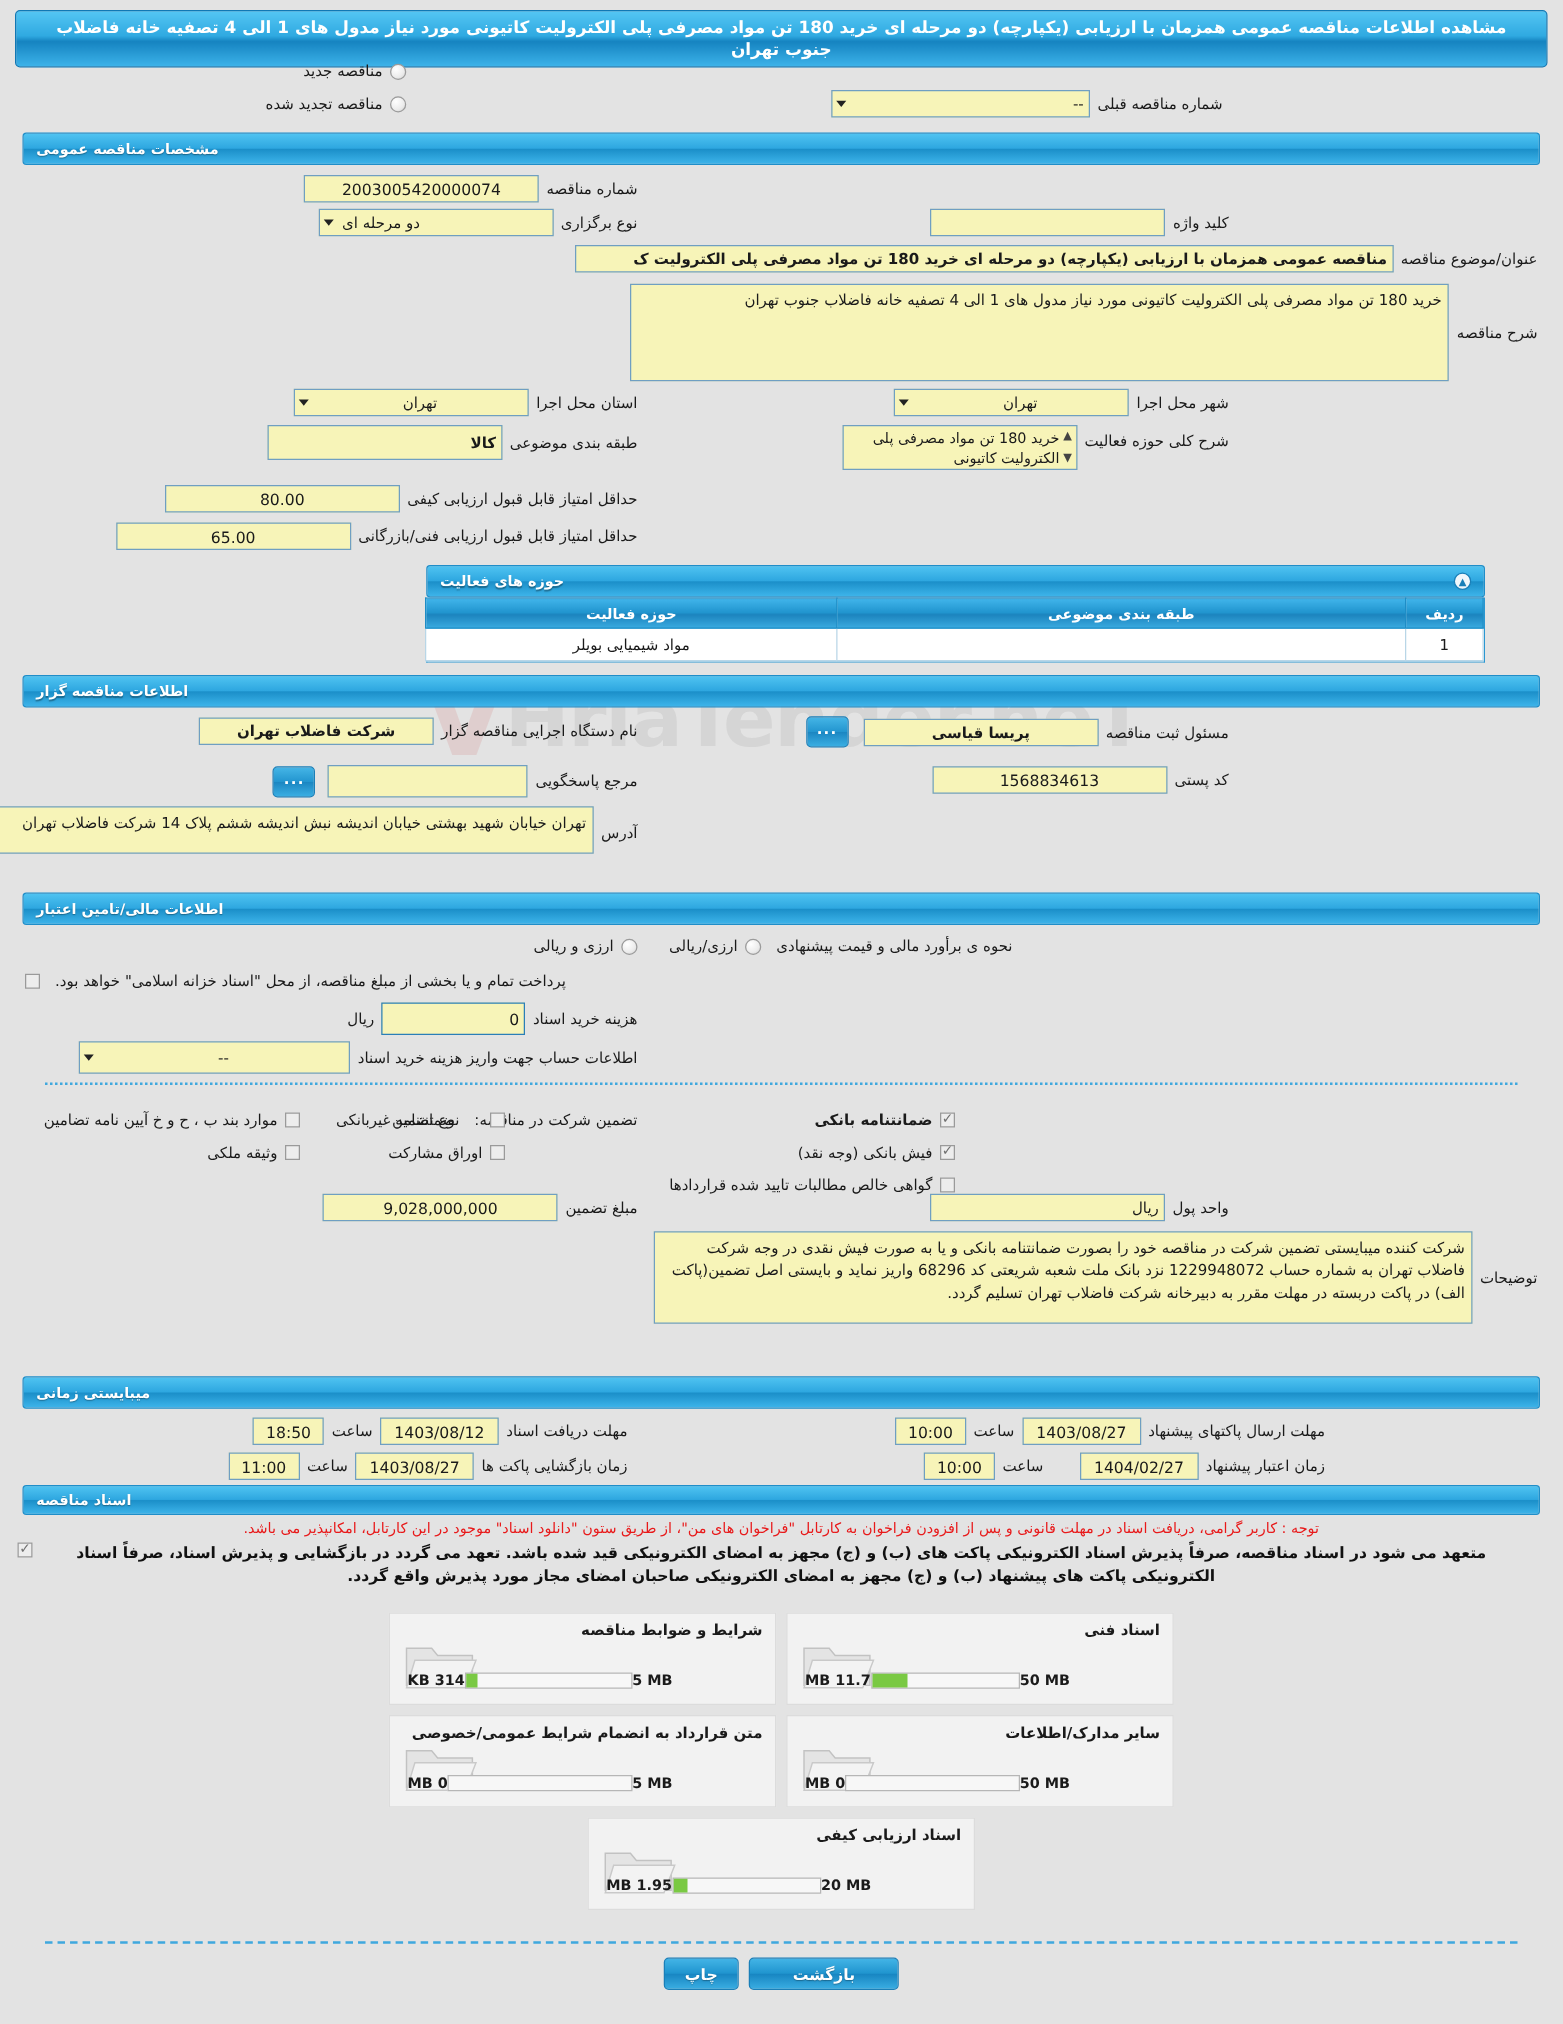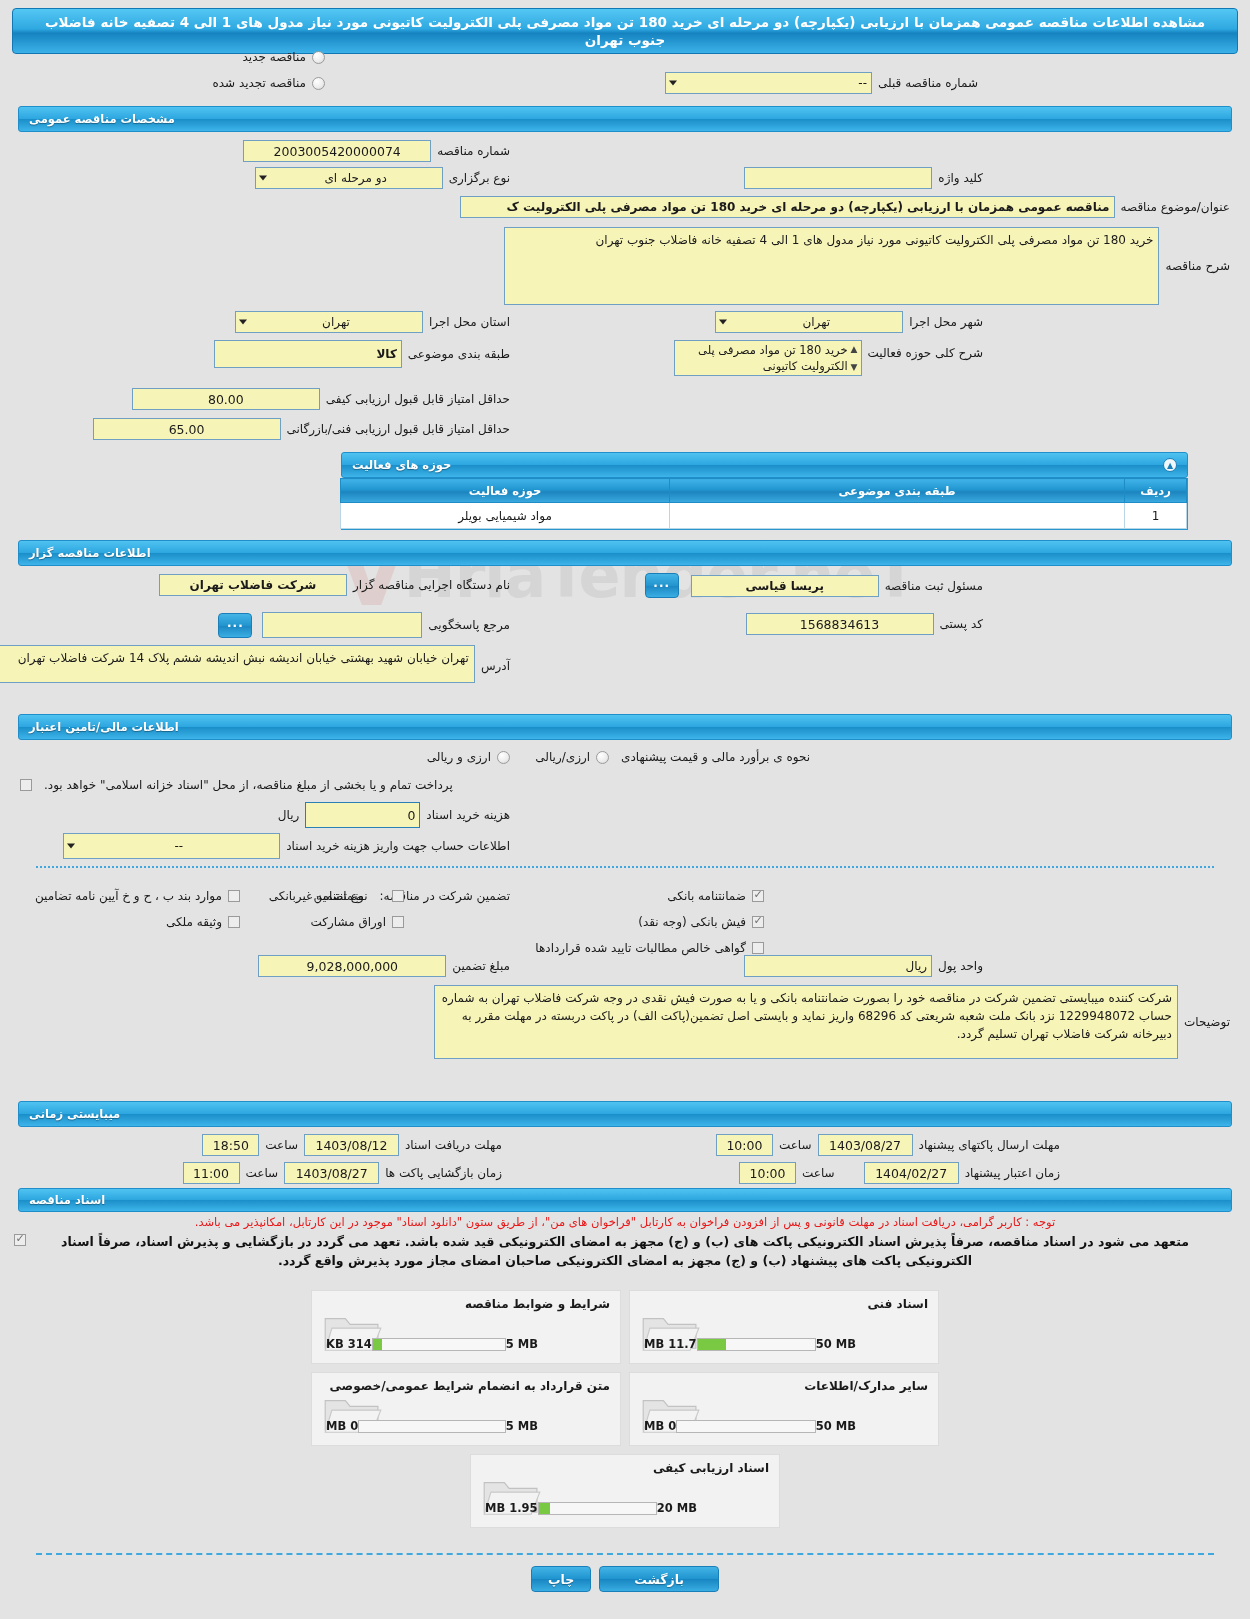--- a/index.html
+++ b/index.html
@@ -196,21 +196,21 @@
 
 <div class="abs row" style="top:140px; right:740px;">
   <span class="lbl">شماره مناقصه</span>
   <div class="inp num" style="width:188px; justify-content:center;">
     <span>2003005420000074</span>
   </div>
 </div>
 
 <div class="abs row" style="top:167px; right:740px;">
   <span class="lbl">نوع برگزاری</span>
-  <div class="inp sel" style="width:188px; justify-content:center;">
+  <div class="inp sel" style="width:188px; justify-content:flex-end;">
     <span>دو مرحله ای</span>
     <span class="caret"></span>
   </div>
 </div>
 
 <div class="abs row" style="top:167px; right:267px;">
   <span class="lbl">کلید واژه</span>
   <div class="inp" style="width:188px;">
     <span></span>
   </div>
@@ -391,21 +391,21 @@
   </div>
 </div>
 
 <div class="abs dotted" style="top:866px; left:18px; right:18px;"></div>
 
 <div class="abs row" style="top:889px; right:740px;">
   <span class="lbl">تضمین شرکت در مناقصه:</span>
   <span class="lbl" style="margin-right:6px;">نوع تضمین</span>
 </div>
 
-<div class="abs row" style="top:889px; right:486px;">
+<div class="abs row" style="top:889px; right:486px;font-weight:bold;">
   <span class="cbx on"></span>
   <span class="lbl">ضمانتنامه بانکی</span>
 </div>
 <div class="abs row" style="top:915px; right:486px;">
   <span class="cbx on"></span>
   <span class="lbl">فیش بانکی (وجه نقد)</span>
 </div>
 <div class="abs row" style="top:941px; right:486px;">
   <span class="cbx"></span>
   <span class="lbl">گواهی خالص مطالبات تایید شده قراردادها</span>
@@ -438,21 +438,21 @@
 
 <div class="abs row" style="top:955px; right:267px;">
   <span class="lbl">واحد پول</span>
   <div class="inp" style="width:188px; justify-content:flex-start;">
     <span>ریال</span>
   </div>
 </div>
 
 <div class="abs row" style="top:985px; right:20px; align-items:flex-start;">
   <span class="lbl" style="margin-top:30px;">توضیحات</span>
-  <div class="ta" style="width:744px; height:74px;">
+  <div class="ta" style="width:655px; height:74px;">
     <span>شرکت کننده میبایستی تضمین شرکت در مناقصه خود را بصورت ضمانتنامه بانکی و یا به صورت فیش نقدی در وجه شرکت فاضلاب تهران به شماره حساب 1229948072 نزد بانک ملت شعبه شریعتی کد 68296 واریز نماید و بایستی اصل تضمین(پاکت الف) در پاکت دربسته در مهلت مقرر به دبیرخانه شرکت فاضلاب تهران تسلیم گردد.</span>
   </div>
 </div>
 
 <div class="bar" style="position:absolute; top:1101px; left:18px; right:18px; margin:0;">
   <div style="flex:1"></div>
   <span class="bar-label">میبایستی زمانی</span>
 </div>
 
 <div class="abs row" style="top:1134px; right:748px;">

